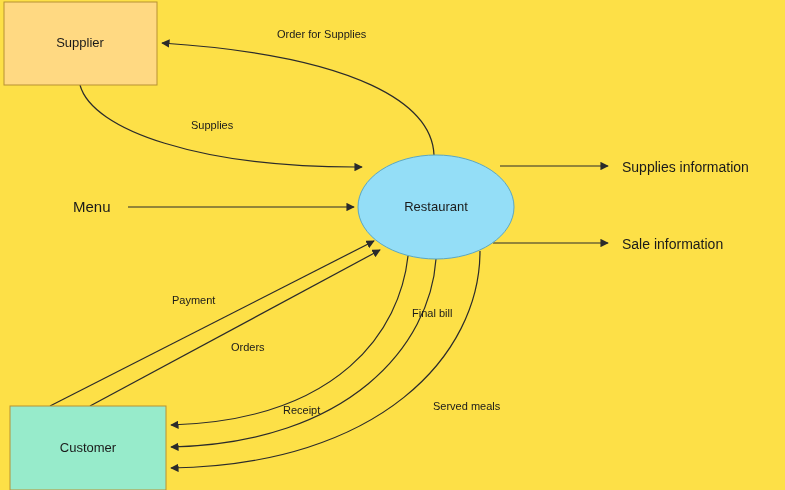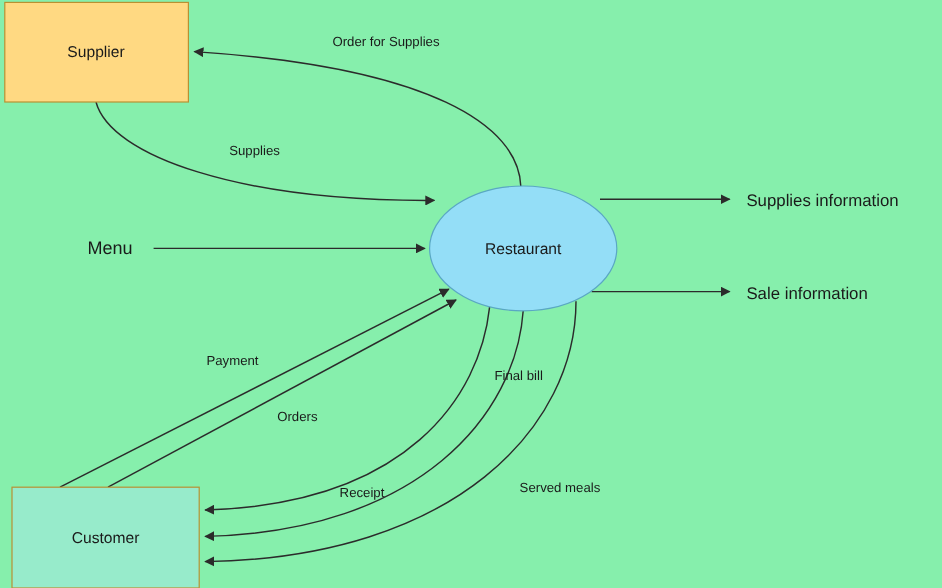--- a/index.html
+++ b/index.html
@@ -7,21 +7,21 @@
     padding: 0;
     background: #ffffff;
   }
   body {
     font-family: "Liberation Sans", sans-serif;
   }
   #canvas {
     position: relative;
     width: 785px;
     height: 490px;
-    background: #86efac;
+    background: #fde047;
     overflow: hidden;
     text-align: center;
   }
   #dfd-svg {
     position: absolute;
     left: 0;
     top: 0;
     width: 785px;
     height: 490px;
   }

